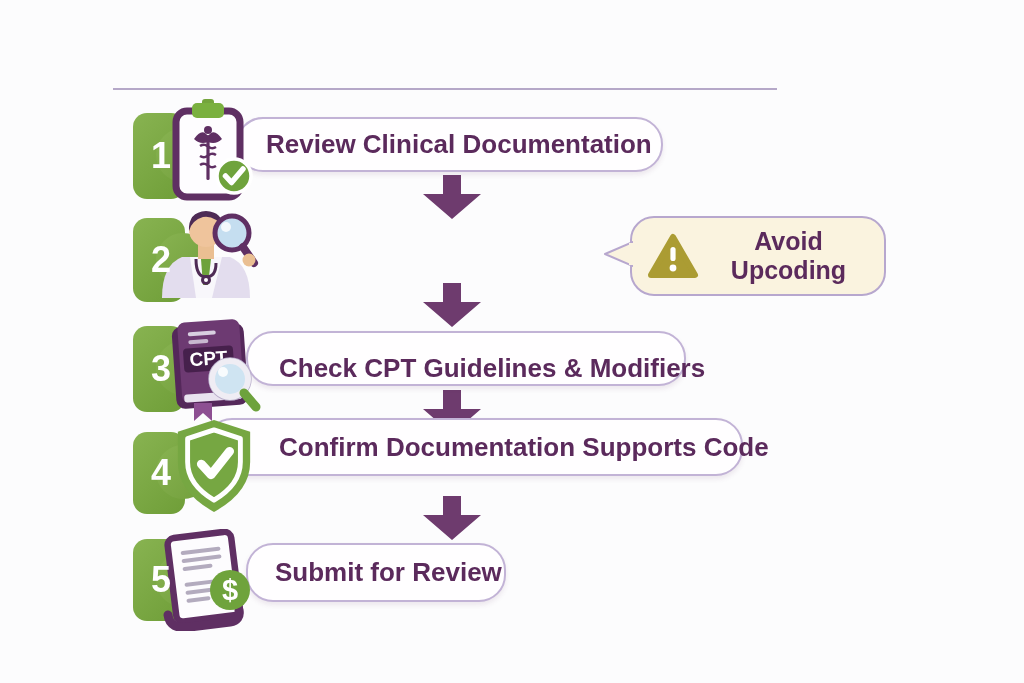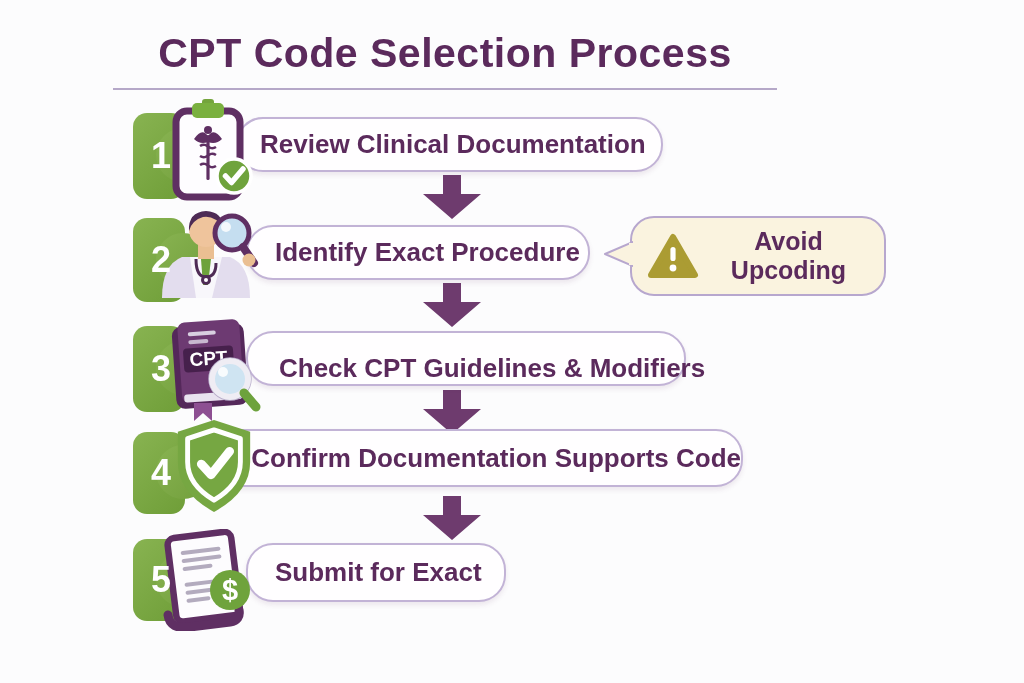--- a/index.html
+++ b/index.html
@@ -45,24 +45,24 @@
   .ic4{left:171px;top:417px;}
   .ic5{left:146px;top:529px;}
   svg text{font-family:"Liberation Sans",sans-serif;font-weight:bold;}
   
   .pill{
     position:absolute;z-index:2;display:flex;align-items:center;
     background:#fffeff;border:2px solid #c2b3d6;border-radius:27px;
     box-shadow:0 3px 5px rgba(95,47,99,.10);
     color:#5b2a5c;font-size:26px;font-weight:bold;white-space:nowrap;
   }
-  .p1{left:236px;top:117px;width:427px;height:55px;padding-left:22px;}
+  .p1{left:236px;top:117px;width:427px;height:55px;padding-left:28px;}
   .p2{left:246px;top:225px;width:344px;height:55px;padding-left:27px;}
   .p3{left:246px;top:331px;width:440px;height:55px;padding-left:31px;align-items:flex-end;}
-  .p4{left:205px;top:429px;width:538px;height:58px;padding-left:72px;justify-content:flex-end;}
+  .p4{left:205px;top:418px;width:538px;height:58px;padding-left:72px;}
   .p5{left:246px;top:543px;width:260px;height:59px;padding-left:27px;}
   
   .arrow{position:absolute;left:422px;width:60px;height:44px;z-index:1;}
   .a1{top:175px;} .a2{top:283px;} .a3{top:390px;} .a4{top:496px;}
   
   .callout{
     position:absolute;left:630px;top:216px;width:256px;height:80px;z-index:2;
     background:#faf3df;border:2px solid #b7a7ce;border-radius:24px;
     display:flex;align-items:center;padding:0 12px 0 15px;
   }
@@ -70,21 +70,20 @@
   .callout-text{
     flex:1;text-align:center;color:#5b2a5c;font-size:25px;font-weight:bold;
     line-height:1.16;margin-left:6px;
   }
 </style>
 </head>
 <body>
 
 <div class="canvas">
 
-  <div class="title">CPT Code Selection Process</div>
   <div class="title-rule"></div>
 
   <div class="num-square sq1"></div>
   <div class="num-bump b1"></div>
   <div class="pill p1">
     <span>Review Clinical Documentation</span>
   </div>
   <svg class="icon ic1" width="100" height="106" viewBox="0 0 100 106">
     <rect x="44" y="0" width="12" height="9" rx="3" fill="#74a43c"></rect>
     <rect x="18" y="12" width="64" height="86" rx="11" fill="#fefdff" stroke="#5f2f63" stroke-width="7"></rect>
@@ -103,23 +102,20 @@
       <path d="M67.5,77 L73.5,83.5 L85,70" fill="none" stroke="#ffffff" stroke-width="5.5" stroke-linecap="round" stroke-linejoin="round"></path>
     </g>
   </svg>
   <div class="num-text n1">1</div>
   <svg class="arrow a1" viewBox="0 0 60 44">
     <polygon points="21,0 39,0 39,19 59,19 30,44 1,19 21,19" fill="#6e3b6e"></polygon>
   </svg>
 
   <div class="num-square sq2"></div>
   <div class="num-bump b2"></div>
-  <div class="pill p2">
-    <span>Identify Exact Procedure</span>
-  </div>
   <svg class="icon ic2" width="120" height="95" viewBox="0 0 120 95">
     <path d="M16,95 Q16,62 36,54 L84,54 Q104,62 104,95 Z" fill="#e3ddee"></path>
     <polygon points="44,54 76,54 66,95 50,95" fill="#f8f7fb"></polygon>
     <rect x="52" y="42" width="16" height="14" fill="#eabf92"></rect>
     <polygon points="55,56 65,56 62,82 57,82" fill="#6da23c"></polygon>
     <path d="M50,56 Q50,74 60,74 Q70,74 70,60" fill="none" stroke="#4e2b55" stroke-width="3"></path>
     <circle cx="60" cy="77" r="5" fill="#4e2b55"></circle>
     <circle cx="60" cy="77" r="2" fill="#ffffff"></circle>
     <circle cx="60" cy="27" r="17" fill="#efc49c"></circle>
     <path d="M43,28 Q42,9 60,8 Q77,9 77,25 Q69,12 57,14 Q46,17 43,28 Z" fill="#4e2b55"></path>
@@ -189,21 +185,21 @@
     <path d="M31,48 L41,59 L60,35" fill="none" stroke="#ffffff" stroke-width="9" stroke-linecap="round" stroke-linejoin="round"></path>
   </svg>
   <div class="num-text n4">4</div>
   <svg class="arrow a4" viewBox="0 0 60 44">
     <polygon points="21,0 39,0 39,19 59,19 30,44 1,19 21,19" fill="#6e3b6e"></polygon>
   </svg>
 
   <div class="num-square sq5"></div>
   <div class="num-bump b5"></div>
   <div class="pill p5">
-    <span>Submit for Exact</span>
+    <span>Submit for Review</span>
   </div>
   <svg class="icon ic5" width="122" height="102" viewBox="0 0 122 102">
     <g transform="rotate(-7 55 50)">
       <rect x="26" y="6" width="64" height="84" rx="7" fill="#fdfcfe" stroke="#5f2f63" stroke-width="6.5"></rect>
       <g fill="#b3abbe">
         <rect x="38" y="20" width="40" height="4" rx="2"></rect>
         <rect x="38" y="28" width="40" height="4" rx="2"></rect>
         <rect x="38" y="36" width="30" height="4" rx="2"></rect>
         <rect x="38" y="52" width="32" height="4" rx="2"></rect>
         <rect x="38" y="60" width="32" height="4" rx="2"></rect>

